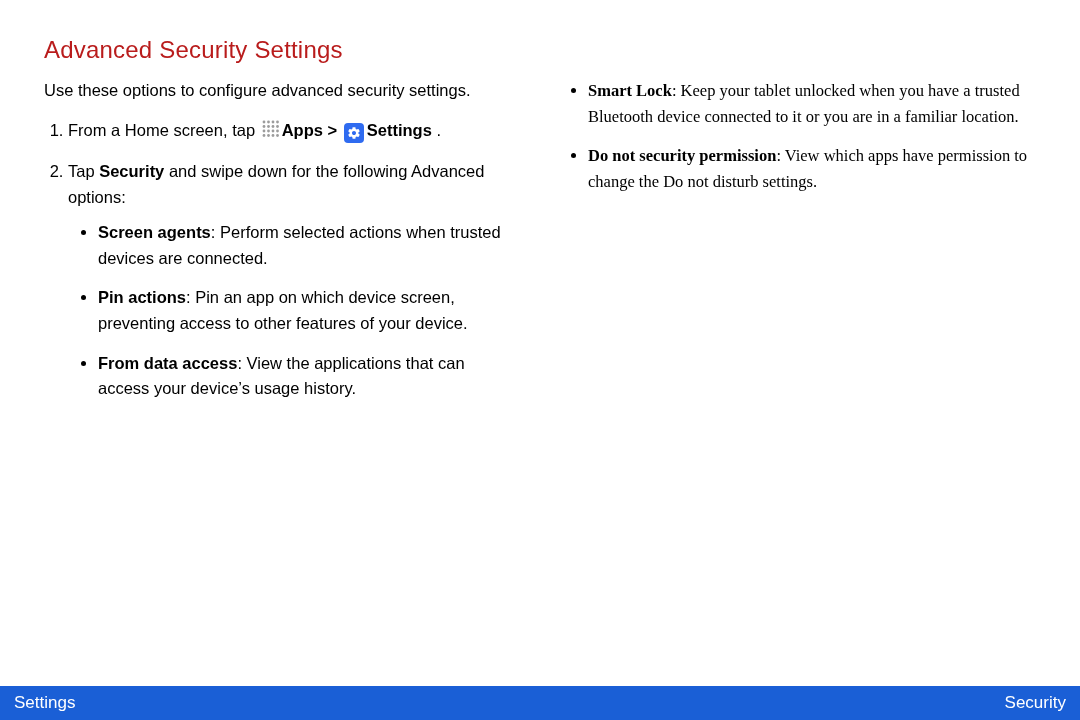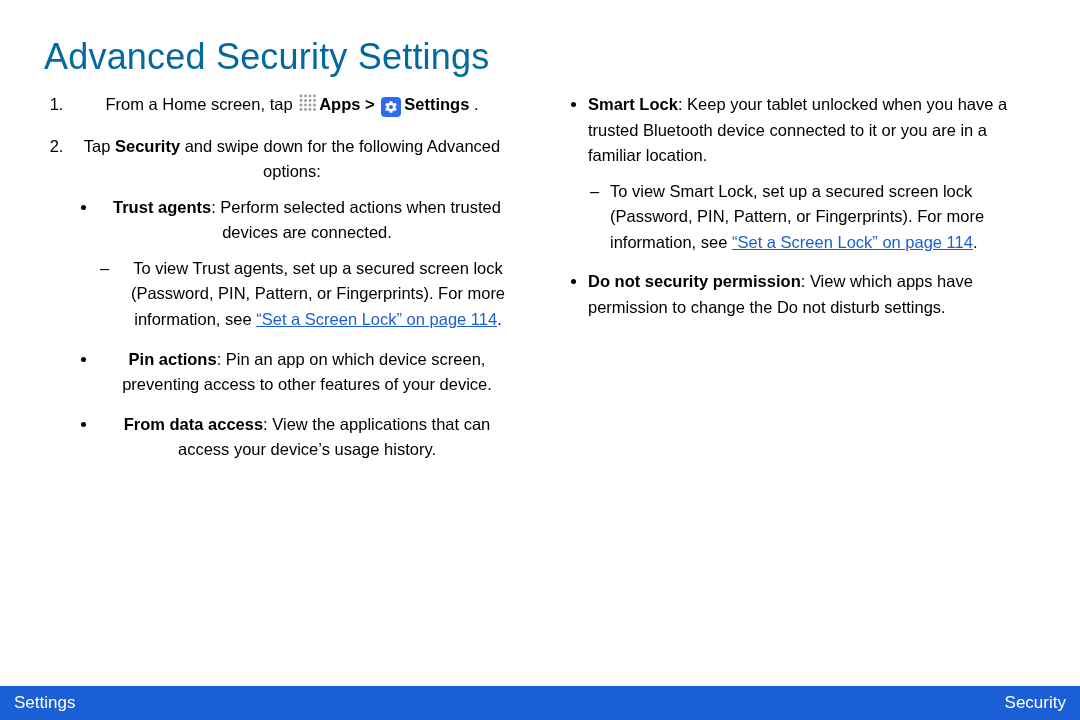--- a/index.html
+++ b/index.html
@@ -2,30 +2,30 @@
 <html><head>
 <meta charset="utf-8">
 <style>
   * { box-sizing: border-box; margin: 0; padding: 0; }
   html, body { width: 1080px; height: 720px; font-family: Arial, Helvetica, sans-serif; background: #fff; color: #000; }
   .page {
     width: 1080px; height: 720px; position: relative;
     padding: 36px 44px 0 44px;
   }
   h1.title {
-    color: #0369a1;
-    font-size: 36px;
+    color: #b91c1c;
+    font-size: 24px;
     font-weight: 500;
     margin-bottom: 14px;
     letter-spacing: 0.2px;
   }
   .cols { display: flex; gap: 48px; }
   .col { flex: 1; font-size: 16.5px; line-height: 1.55; }
   .intro { margin-bottom: 14px; }
-  ol.steps { list-style: decimal; padding-left: 24px; margin-bottom: 0; text-align: center; }
+  ol.steps { list-style: decimal; padding-left: 24px; margin-bottom: 0; }
   ol.steps > li { margin-bottom: 14px; }
   ul.bullets { list-style: disc; padding-left: 30px; margin-top: 10px; }
   ul.bullets > li { margin-bottom: 14px; }
   ul.dashes { list-style: none; padding-left: 22px; margin-top: 10px; }
   ul.dashes > li { margin-bottom: 12px; position: relative; }
   ul.dashes > li::before {
     content: "–"; position: absolute; left: -20px; top: 0;
   }
   .b { font-weight: 700; }
   .link { color: #1a5fd6; text-decoration: underline; cursor: pointer; }
@@ -53,20 +53,21 @@
 <body>
 
 <div class="page">
 
   <h1 class="title">Advanced Security Settings</h1>
 
   <div class="cols">
 
     <div class="col">
 
+      <p class="intro">Use these options to configure advanced security settings.</p>
 
       <ol class="steps">
         <li>
           <span>From a Home screen, tap </span><span class="inline-icon"><svg class="apps-icon-svg" viewBox="0 0 18 18">
                 <g>
                   <circle cx="2" cy="2" r="1.4"></circle>
                   <circle cx="6.5" cy="2" r="1.4"></circle>
                   <circle cx="11" cy="2" r="1.4"></circle>
                   <circle cx="15.5" cy="2" r="1.4"></circle>
                   <circle cx="2" cy="6.5" r="1.4"></circle>
@@ -87,47 +88,37 @@
                 <path fill="#fff" d="M19.4 13c.04-.33.07-.66.07-1s-.03-.67-.07-1l2.11-1.65c.19-.15.24-.42.12-.64l-2-3.46c-.12-.22-.39-.3-.61-.22l-2.49 1c-.52-.4-1.08-.73-1.69-.98l-.38-2.65C14.42 2.18 14.22 2 13.98 2h-4c-.24 0-.44.18-.48.42l-.38 2.65c-.61.25-1.17.58-1.69.98l-2.49-1c-.22-.08-.49 0-.61.22l-2 3.46c-.12.22-.07.49.12.64L4.56 11c-.04.33-.07.66-.07 1s.03.67.07 1l-2.11 1.65c-.19.15-.24.42-.12.64l2 3.46c.12.22.39.3.61.22l2.49-1c.52.4 1.08.73 1.69.98l.38 2.65c.04.24.24.42.48.42h4c.24 0 .44-.18.48-.42l.38-2.65c.61-.25 1.17-.58 1.69-.98l2.49 1c.22.08.49 0 .61-.22l2-3.46c.12-.22.07-.49-.12-.64L19.4 13zM12 15.5c-1.93 0-3.5-1.57-3.5-3.5s1.57-3.5 3.5-3.5 3.5 1.57 3.5 3.5-1.57 3.5-3.5 3.5z"></path>
               </svg>
             </span><span class="b">Settings</span><span> .</span>
         </li>
 
         <li>
           <span>Tap </span><span class="b">Security</span><span> and swipe down for the following Advanced options:</span>
 
           <ul class="bullets">
             <li>
-              <span class="b">Trust agents</span><span>: Perform selected actions when trusted devices are connected.</span>
-              <ul class="dashes">
-                <li>
-                  <span>To view Trust agents, set up a secured screen lock (Password, PIN, Pattern, or Fingerprints). For more information, see </span><span class="link">“Set a Screen Lock” on page 114</span><span>.</span>
-                </li>
-              </ul>
+              <span class="b">Screen agents</span><span>: Perform selected actions when trusted devices are connected.</span>
             </li>
             <li>
               <span class="b">Pin actions</span><span>: Pin an app on which device screen, preventing access to other features of your device.</span>
             </li>
             <li>
               <span class="b">From data access</span><span>: View the applications that can access your device’s usage history.</span>
             </li>
           </ul>
         </li>
       </ol>
     </div>
 
     <div class="col">
-      <ul class="bullets" style="padding-left:24px; margin-top:0;">
+      <ul class="bullets" style="padding-left:24px; margin-top:0;font-family:Liberation Serif, serif;">
         <li>
           <span class="b">Smart Lock</span><span>: Keep your tablet unlocked when you have a trusted Bluetooth device connected to it or you are in a familiar location.</span>
-          <ul class="dashes">
-            <li>
-              <span>To view Smart Lock, set up a secured screen lock (Password, PIN, Pattern, or Fingerprints). For more information, see </span><span class="link">“Set a Screen Lock” on page 114</span><span>.</span>
-            </li>
-          </ul>
         </li>
         <li>
           <span class="b">Do not security permission</span><span>: View which apps have permission to change the Do not disturb settings.</span>
         </li>
       </ul>
     </div>
 
   </div>
 
   <div class="footer">

